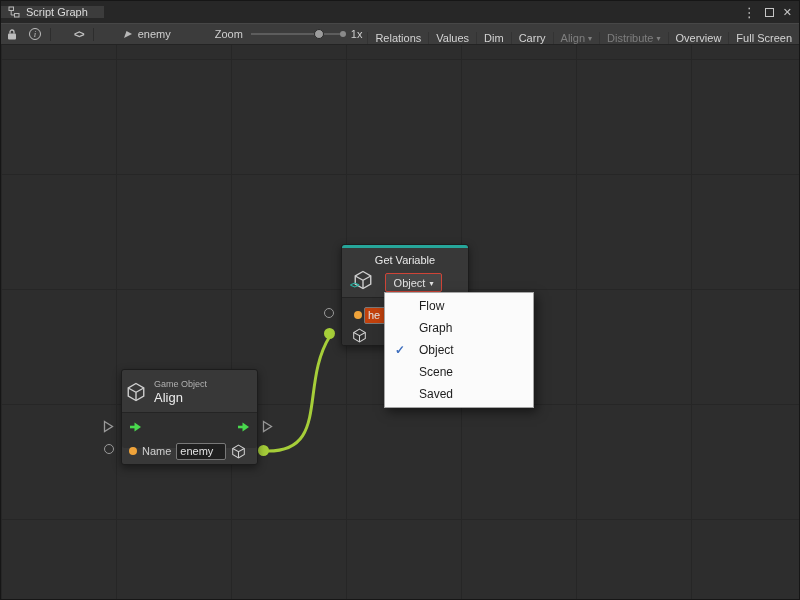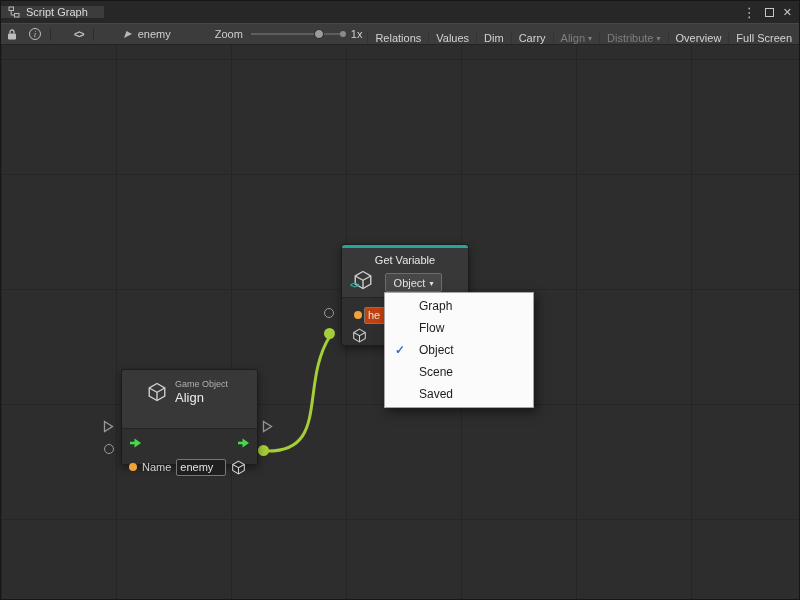--- a/index.html
+++ b/index.html
@@ -50,25 +50,25 @@
     background-position:0 0, 0 14px;
     overflow:hidden; }
   .wire-layer { position:absolute; top:0; left:0; z-index:1; }
 
   
   .node { position:absolute; background:#383838; border:1px solid #1c1c1c; border-radius:3px;
           box-shadow:0 3px 9px rgba(0,0,0,.45); z-index:3; }
 
   
   .create-node { left:120px; top:324px; width:137px; height:96px; }
-  .node-header { display:flex; align-items:center; gap:8px; padding:8px 10px 6px 25px; height:42px; }
+  .node-header { display:flex; align-items:center; gap:8px; padding:8px 10px 6px 4px; height:42px; }
   .nh-titles { display:flex; flex-direction:column; }
   .nh-sub { font-size:9px; color:#b0b0b0; }
   .nh-title { font-size:13px; color:#ececec; margin-top:1px; }
-  .node-body { background:#2f2f2f; border-top:1px solid #242424; border-radius:0 0 3px 3px; height:36px; padding:2px 0;margin-top:16px; }
+  .node-body { background:#2f2f2f; border-top:1px solid #242424; border-radius:0 0 3px 3px; height:36px; padding:2px 0; }
   .row { display:flex; align-items:center; }
   .flow-row { height:24px; padding:0 7px; justify-content:space-between; }
   .value-row { height:24px; padding:0 7px; gap:5px; }
   .value-dot { width:8px; height:8px; border-radius:50%; background:#efa33a; flex:none; }
   .plabel { font-size:11px; color:#cfcfcf; }
   .pinput { width:50px; height:17px; background:#1f1f1f; border:1px solid #787878; border-radius:2px;
             color:#e3e3e3; font-size:11px; padding:0 3px; font-family:inherit; }
 
   
   .getvar-node { left:340px; top:199px; width:128px; height:102px; }
@@ -271,25 +271,25 @@
           </svg>
       </div>
     </div>
 
     <div class="port-circle" style="left:323px;top:263px"></div>
     <div class="port-green" style="left:323px;top:283px"></div>
 
     <div class="ctx-menu">
       <div class="menu-item">
         <span class="menu-check"></span>
+        <span>Flow</span>
+      </div>
+      <div class="menu-item">
+        <span class="menu-check"></span>
         <span>Graph</span>
-      </div>
-      <div class="menu-item">
-        <span class="menu-check"></span>
-        <span>Flow</span>
       </div>
       <div class="menu-item">
         <span class="menu-check">✓</span>
         <span>Object</span>
       </div>
       <div class="menu-item">
         <span class="menu-check"></span>
         <span>Scene</span>
       </div>
       <div class="menu-item">

